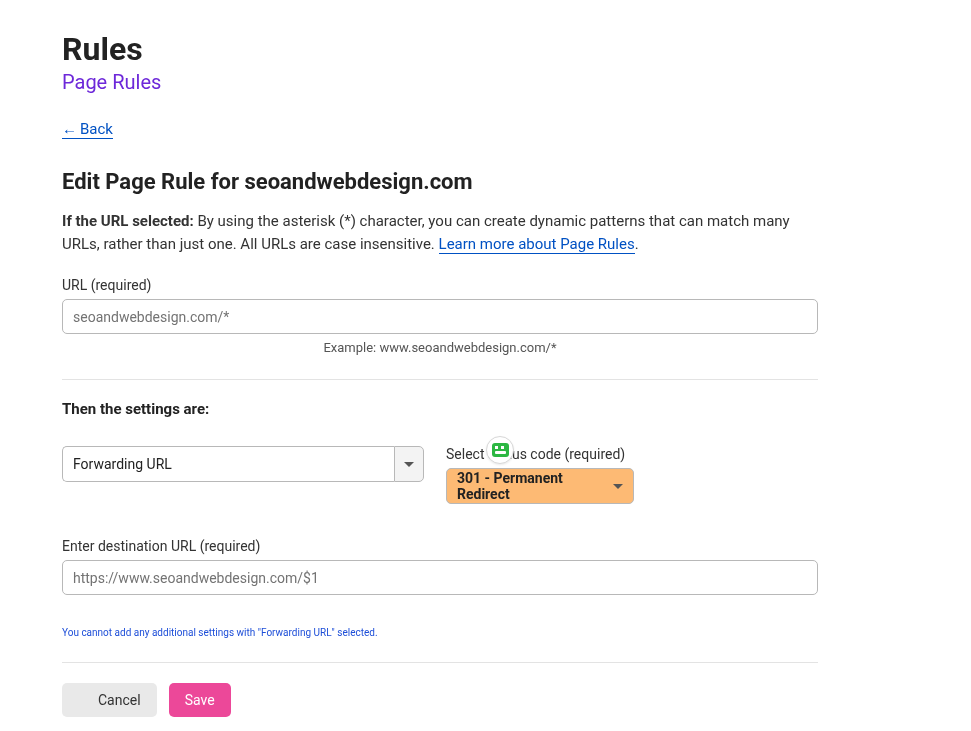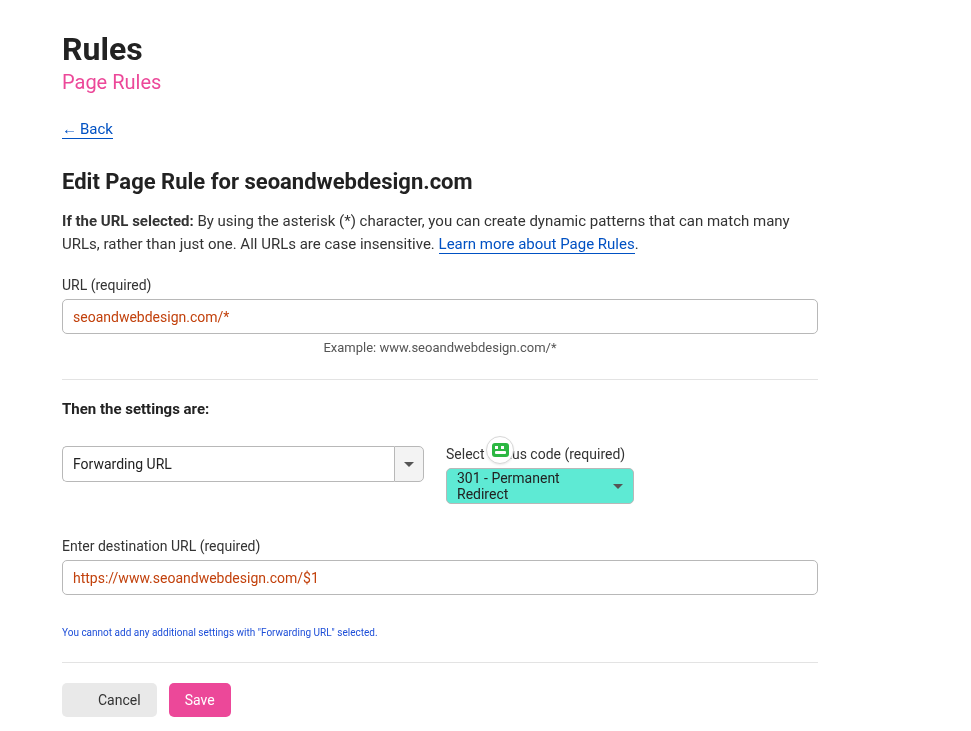--- a/index.html
+++ b/index.html
@@ -16,21 +16,21 @@
     max-width: 880px;
   }
   h1.title {
     font-size: 32px;
     font-weight: 700;
     margin: 0 0 2px 0;
     color: #222;
   }
   .subtitle {
     font-size: 20px;
-    color: #ec4899;
+    color: #6d28d9;
     margin: 0 0 26px 0;
     font-weight: 400;
   }
   .back-link {
     color: #0051c3;
     text-decoration: none;
     font-size: 15px;
     border-bottom: 1px solid #0051c3;
     display: inline-flex;
     align-items: center;
@@ -65,21 +65,21 @@
     color: #333;
     margin-bottom: 6px;
   }
   .text-input {
     width: 100%;
     height: 35px;
     padding: 6px 10px;
     border: 1px solid #b8b8b8;
     border-radius: 5px;
     font-size: 14px;
-    color: #c2410c;
+    color: #737373;
     font-family: inherit;
   }
   .hint {
     font-size: 13px;
     color: #555;
     margin-top: 6px;
     text-align: center;
   }
   hr.sep {
     border: none;
@@ -130,26 +130,27 @@
     border-left: 5px solid transparent;
     border-right: 5px solid transparent;
     border-top: 5px solid #555;
   }
   .select-status {
     height: 36px;
     border: 1px solid #b8b8b8;
     border-radius: 5px;
     padding: 6px 10px;
     font-size: 14px;
-    background: #5eead4;
+    background: #fdba74;
     display: flex;
     align-items: center;
     gap: 8px;
     cursor: pointer;
     width: 188px;
+    font-weight: bold;
   }
   .select-status .caret { margin-left: auto; }
   .float-badge {
     position: absolute;
     top: -10px;
     left: 424px;
     width: 28px;
     height: 28px;
     border-radius: 50%;
     background: #fff;

